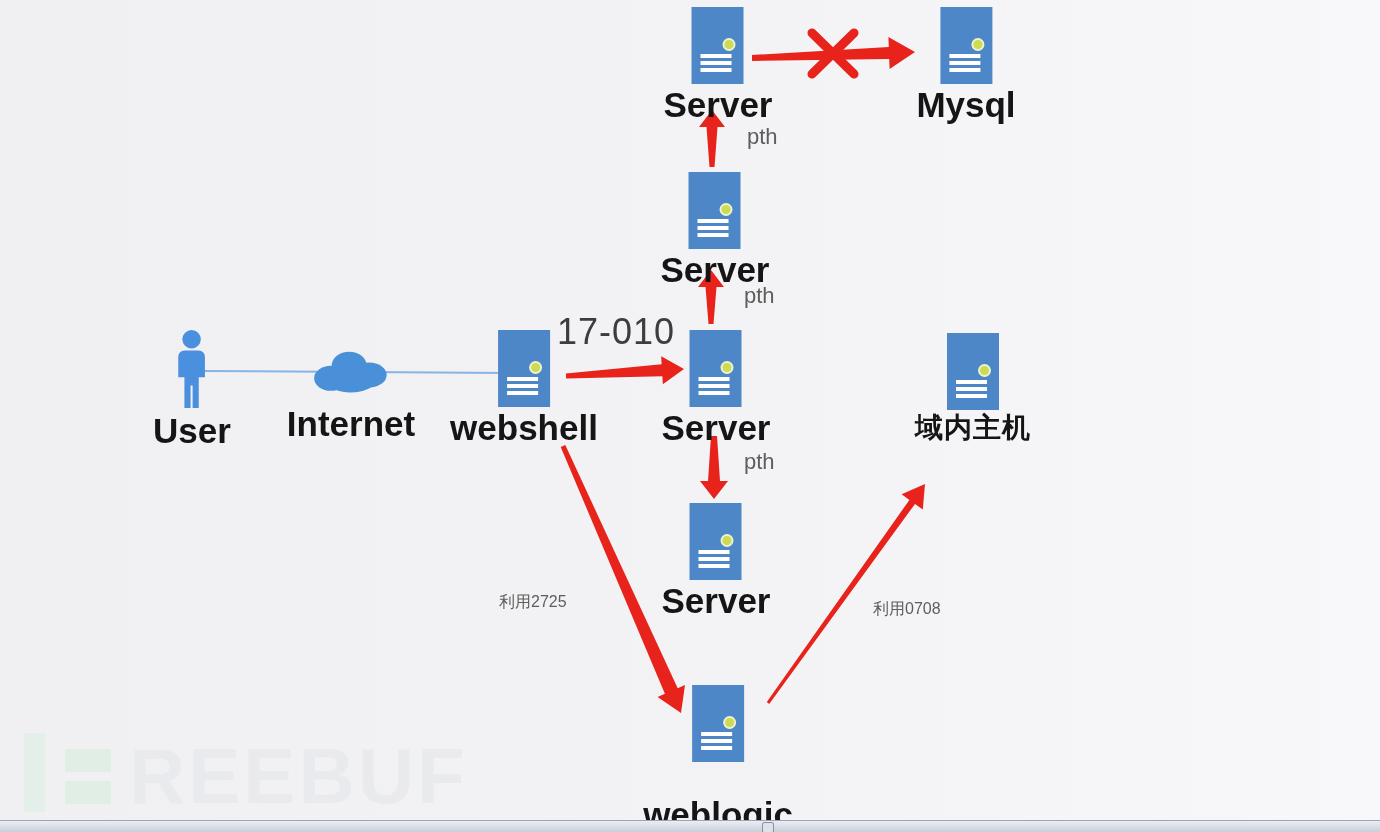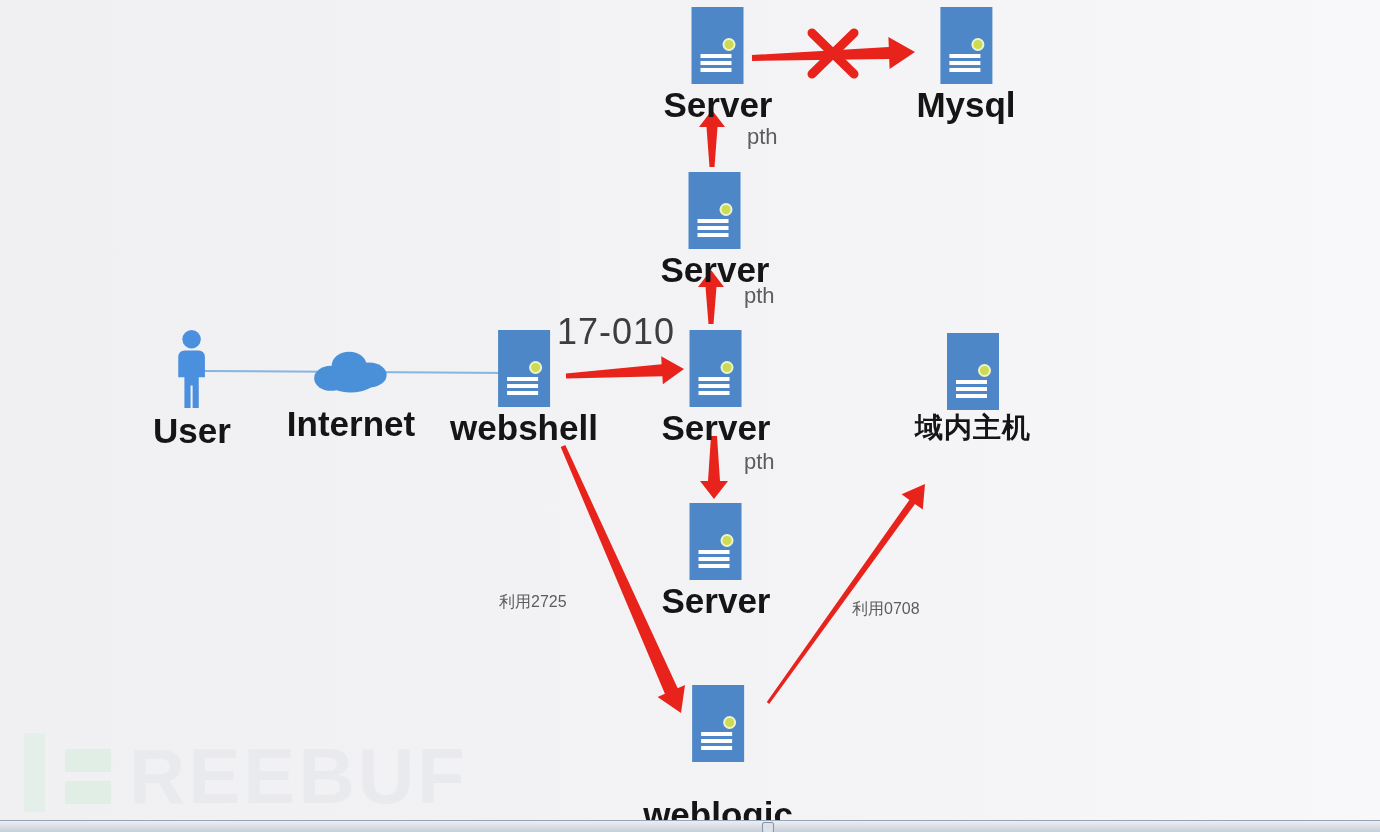--- a/index.html
+++ b/index.html
@@ -177,21 +177,21 @@
         </span>
     </div>
     <div class="nlabel">weblogic</div>
   </div>
 
   <span class="elabel big" style="left:557px;top:311px;">17-010</span>
   <span class="elabel pth" style="left:747px;top:124px;">pth</span>
   <span class="elabel pth" style="left:744px;top:283px;">pth</span>
   <span class="elabel pth" style="left:744px;top:449px;">pth</span>
   <span class="elabel cnote" style="left:499px;top:592px;">利用2725</span>
-  <span class="elabel cnote" style="left:852px;top:599px;">利用0708</span>
+  <span class="elabel cnote" style="left:873px;top:599px;">利用0708</span>
 
   <div class="watermark">
     <span class="wm-bar"></span>
     <span class="wm-f">
         <i></i>
         <i></i>
       </span>
     <span class="wm-text">REEBUF</span>
   </div>
 

